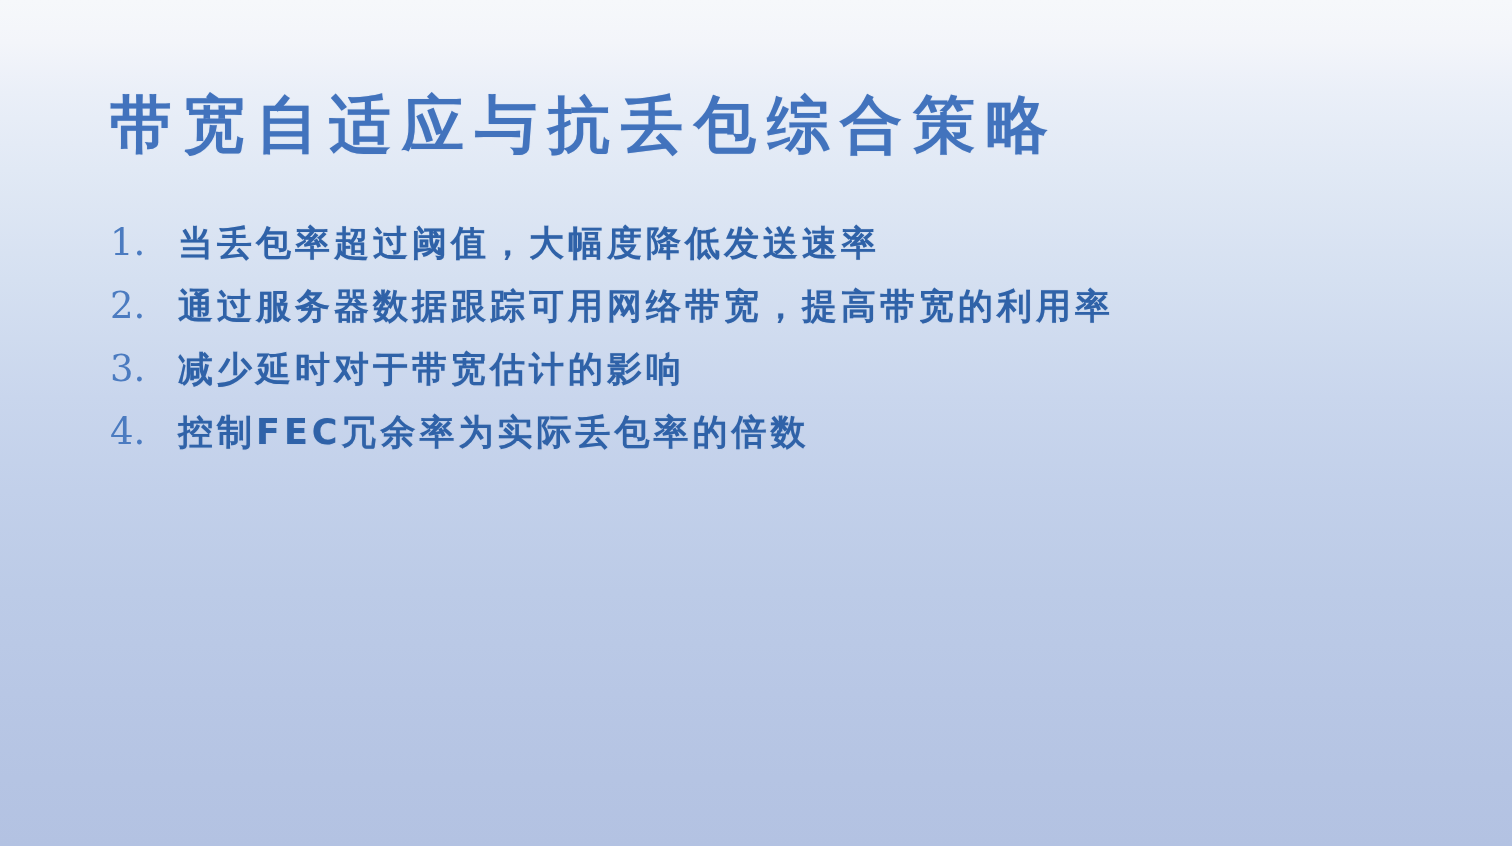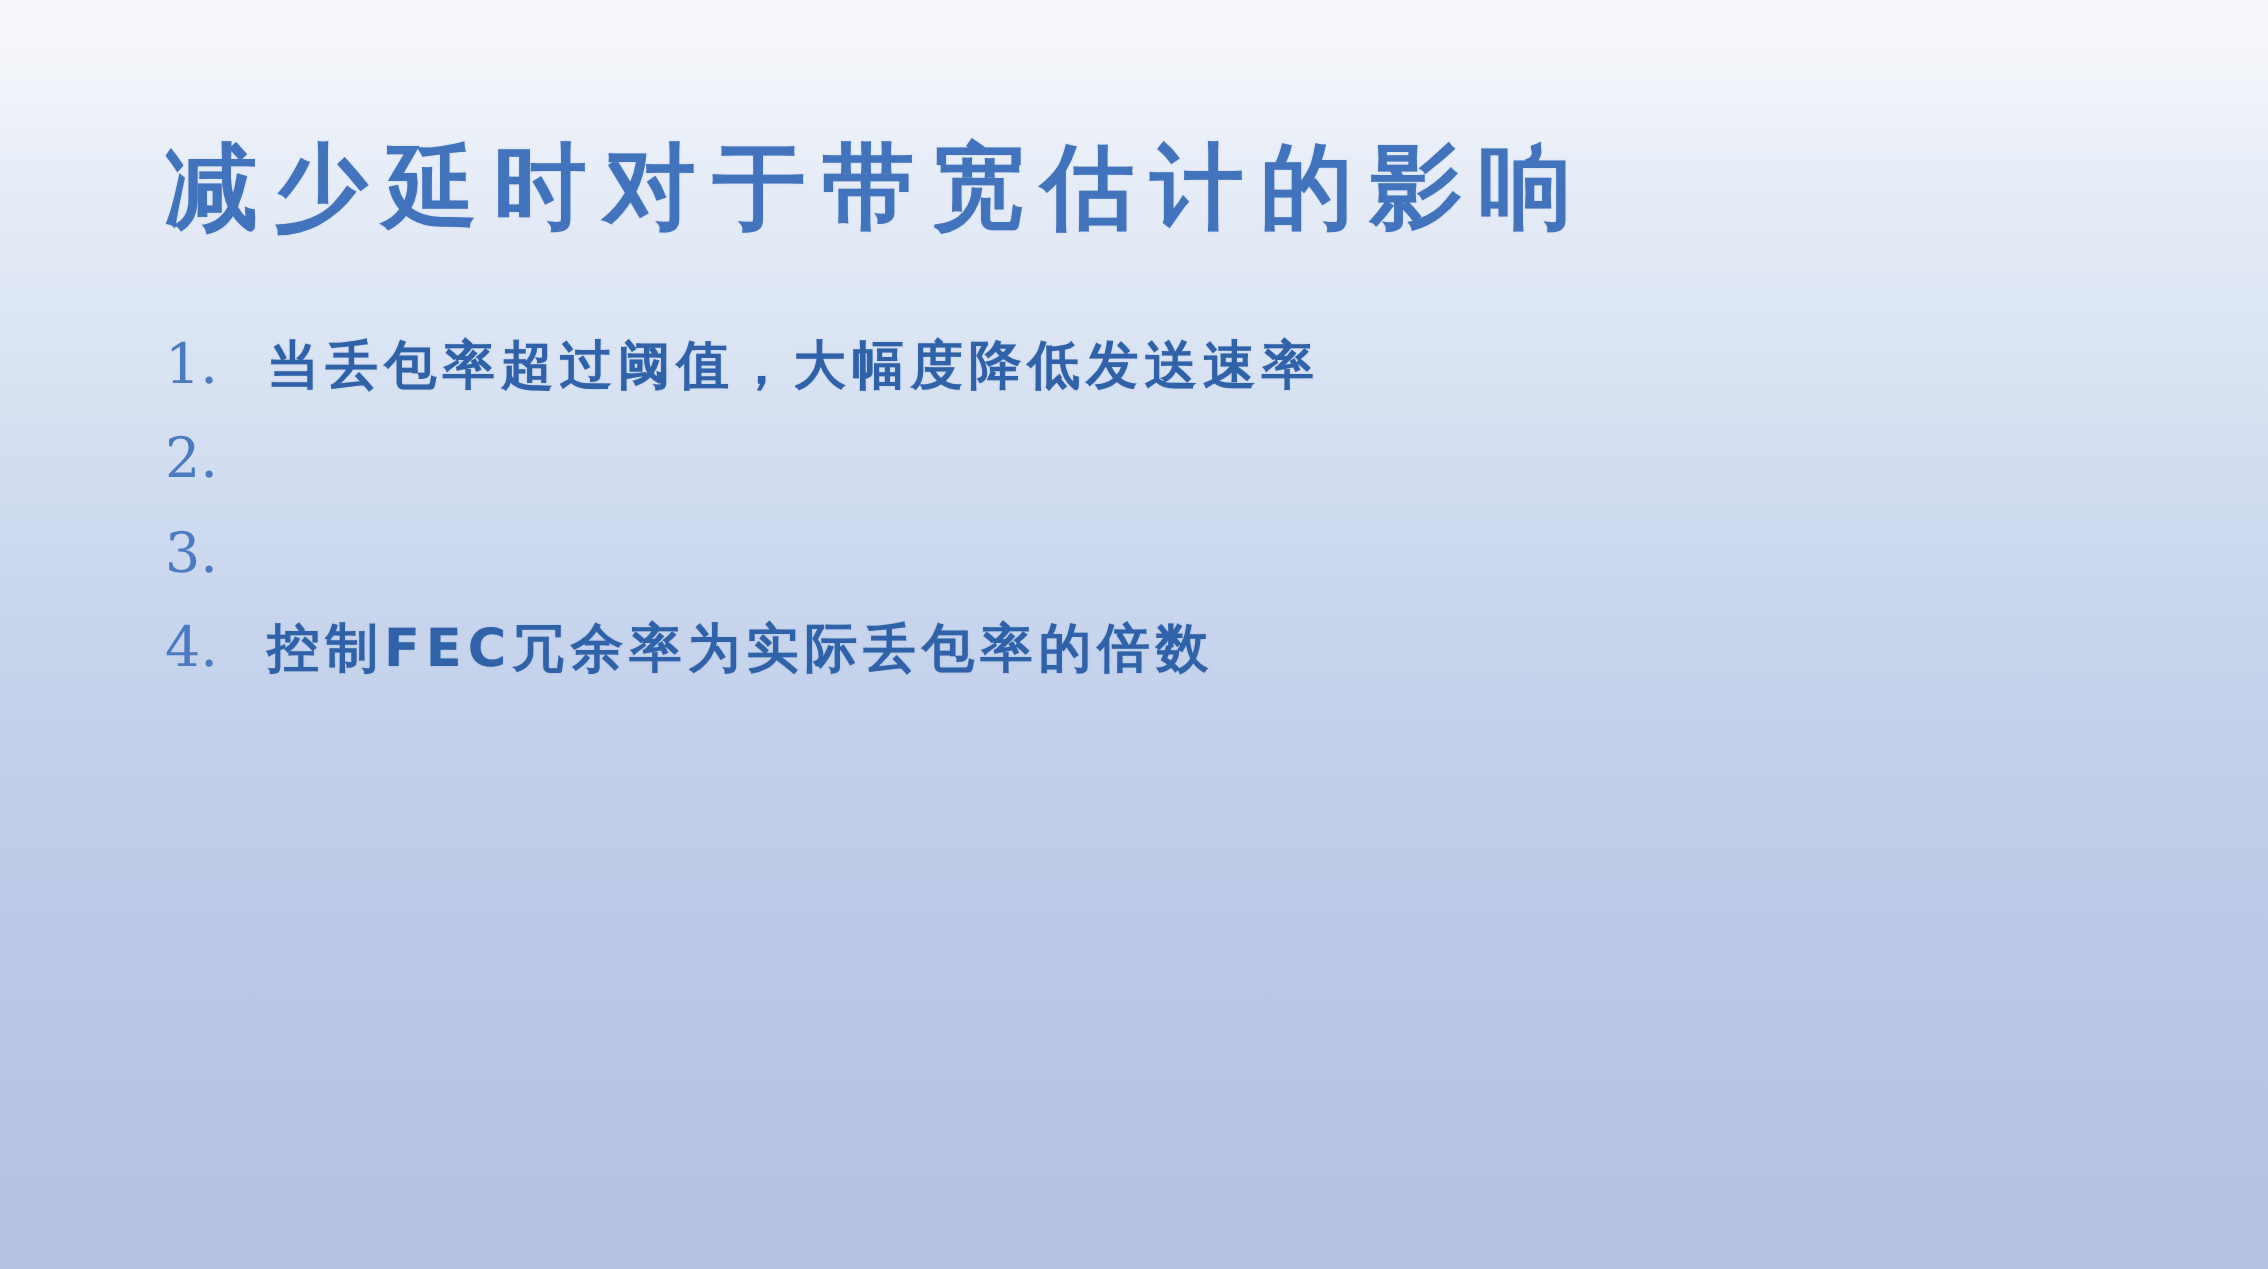--- a/index.html
+++ b/index.html
@@ -93,35 +93,37 @@
     letter-spacing: 4px;
     text-shadow: 0 0 1px rgba(47,98,168,0.3);
     text-align: right;
   }
 </style>
 </head>
 <body>
 
 <div class="slide">
 
-  <h1 class="slide-title">减少延时对于带宽估计的影响</h1>
+  <h1 class="slide-title">带宽自适应与抗丢包综合策略</h1>
 
   <ol class="content-list">
 
     <li class="content-item">
       <span class="item-number">1.</span>
       <span class="item-text">当丢包率超过阈值，大幅度降低发送速率</span>
     </li>
 
     <li class="content-item">
       <span class="item-number">2.</span>
+      <span class="item-text">通过服务器数据跟踪可用网络带宽，提高带宽的利用率</span>
     </li>
 
     <li class="content-item">
       <span class="item-number">3.</span>
+      <span class="item-text">减少延时对于带宽估计的影响</span>
     </li>
 
     <li class="content-item">
       <span class="item-number">4.</span>
       <span class="item-text">控制FEC冗余率为实际丢包率的倍数</span>
     </li>
 
   </ol>
 
 </div>

